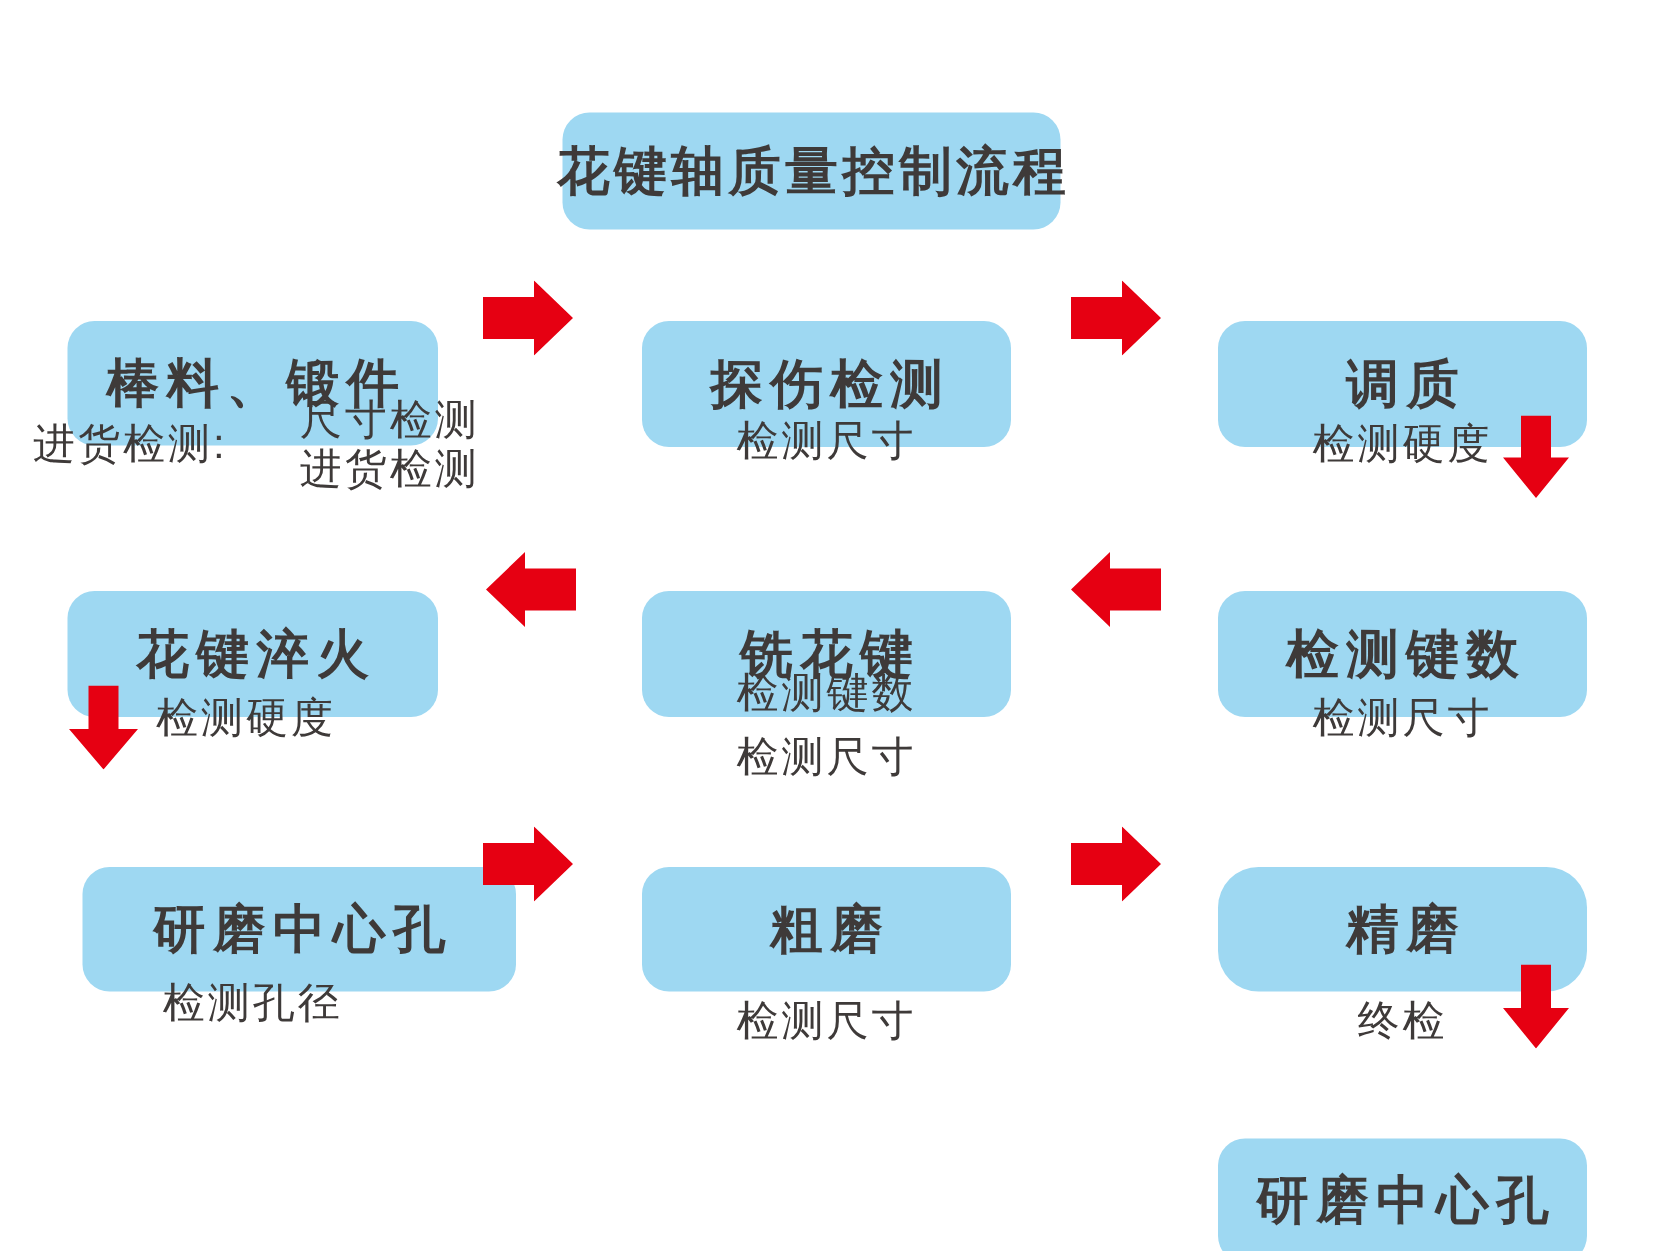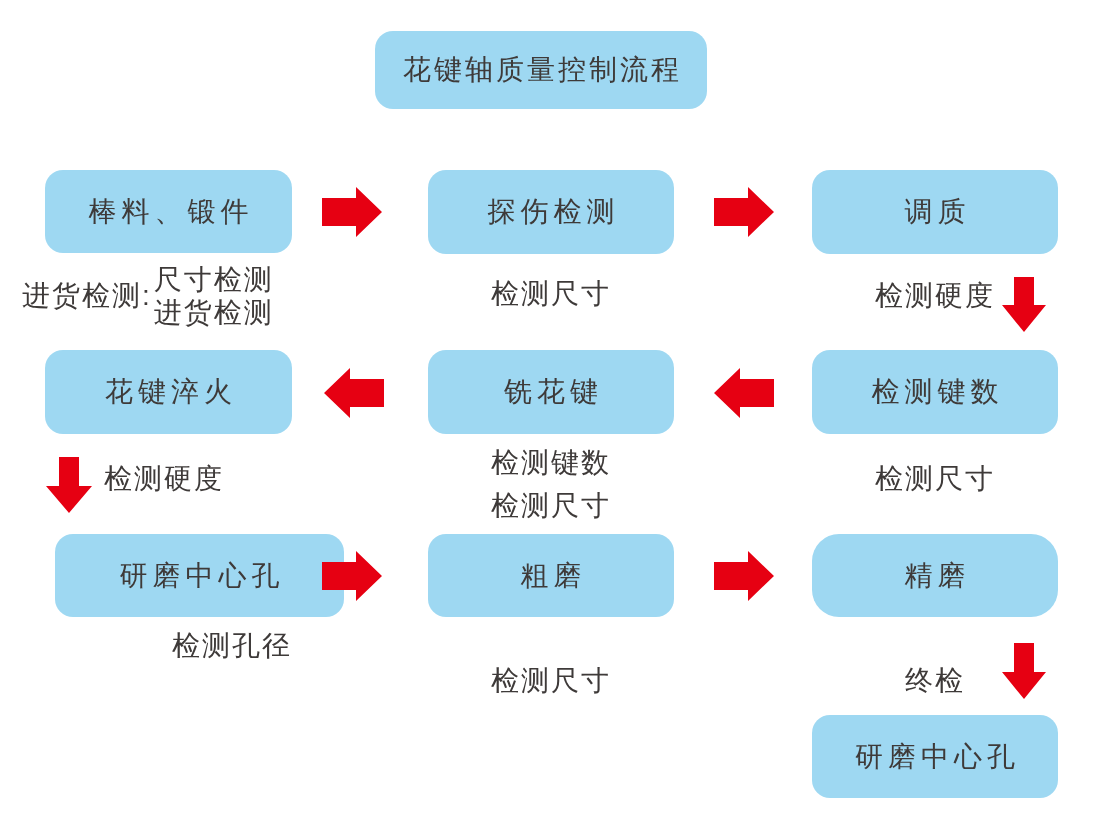--- a/index.html
+++ b/index.html
@@ -22,39 +22,40 @@
     overflow: hidden;
   }
   .node {
     position: absolute;
     background: var(--node-fill);
     border-radius: 18px;
     display: flex;
     align-items: center;
     justify-content: center;
     color: var(--text);
-    font-size: 28px;
-    font-weight: 400;
+    font-size: 35px;
+    font-weight: 700;
     letter-spacing: 5px;
     text-indent: 5px;
     white-space: nowrap;
+    margin-top: 44px;
   }
   .node.title { letter-spacing: 3px; text-indent: 3px; }
   .label {
     position: absolute;
     color: var(--text);
     font-size: 28px;
     font-weight: 500;
     letter-spacing: 2px;
     white-space: nowrap;
     line-height: 32px;
   }
   .label.center { text-align: center; }
   .stackcol div { line-height: 43px; font-family: Liberation Serif, serif; }
-  .incoming { display: flex; align-items: center; }
+  .incoming { display: flex; align-items: center; gap: 46px; }
   .incoming .stack {
     display: flex;
     flex-direction: column;
     line-height: 33px;
     margin-left: 2px;
     text-align: right;
   }
   .arrow { position: absolute; color: var(--arrow-red); }
   .arrow svg { display: block; }
   .arrow polygon { fill: currentColor; }
@@ -128,21 +129,21 @@
       </svg>
   </div>
   <div class="node" style="left:428px; top:534px; width:246px; height:83px;">粗磨</div>
   <div class="arrow" style="left:714px; top:551px;">
     <svg width="60" height="50" viewBox="0 0 60 50">
         <polygon points="0,11 34,11 34,0 60,25 34,50 34,39 0,39"></polygon>
       </svg>
   </div>
   <div class="node" style="left:812px; top:534px; width:246px; height:83px;border-radius:27px;">精磨</div>
 
-  <div class="label center" style="left:45px; top:630px; width:247px;text-align:right;">检测孔径</div>
+  <div class="label center" style="left:45px; top:653px; width:247px;">检测孔径</div>
   <div class="label center" style="left:428px; top:665px; width:246px;">检测尺寸</div>
   <div class="label center" style="left:812px; top:665px; width:246px;">终检</div>
   <div class="arrow" style="left:1002px; top:643px;">
     <svg width="44" height="56" viewBox="0 0 44 56">
         <polygon points="12,0 32,0 32,29 44,29 22,56 0,29 12,29"></polygon>
       </svg>
   </div>
 
   <div class="node" style="left:812px; top:715px; width:246px; height:83px;">研磨中心孔</div>
 

